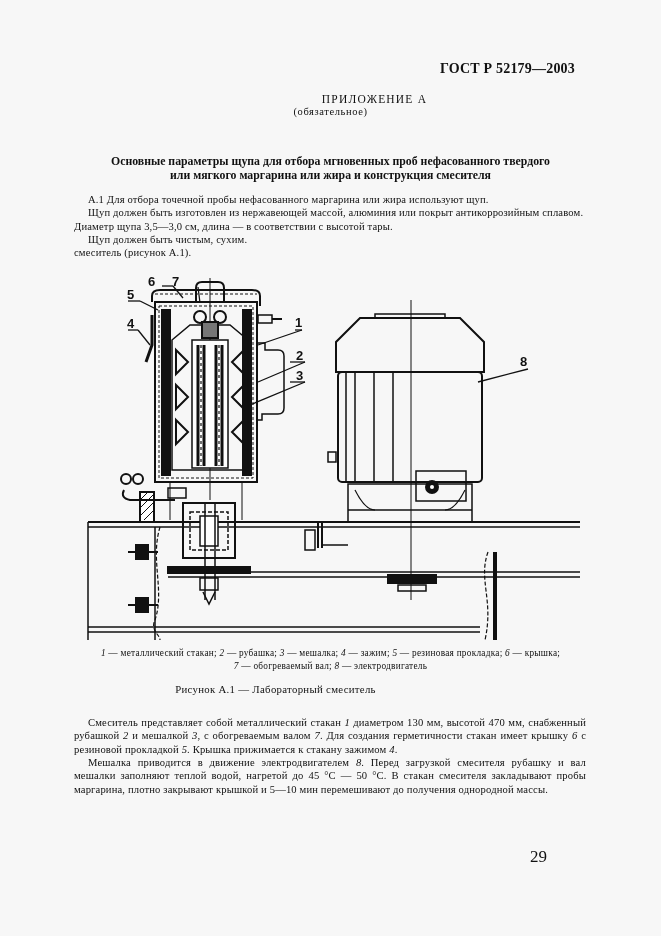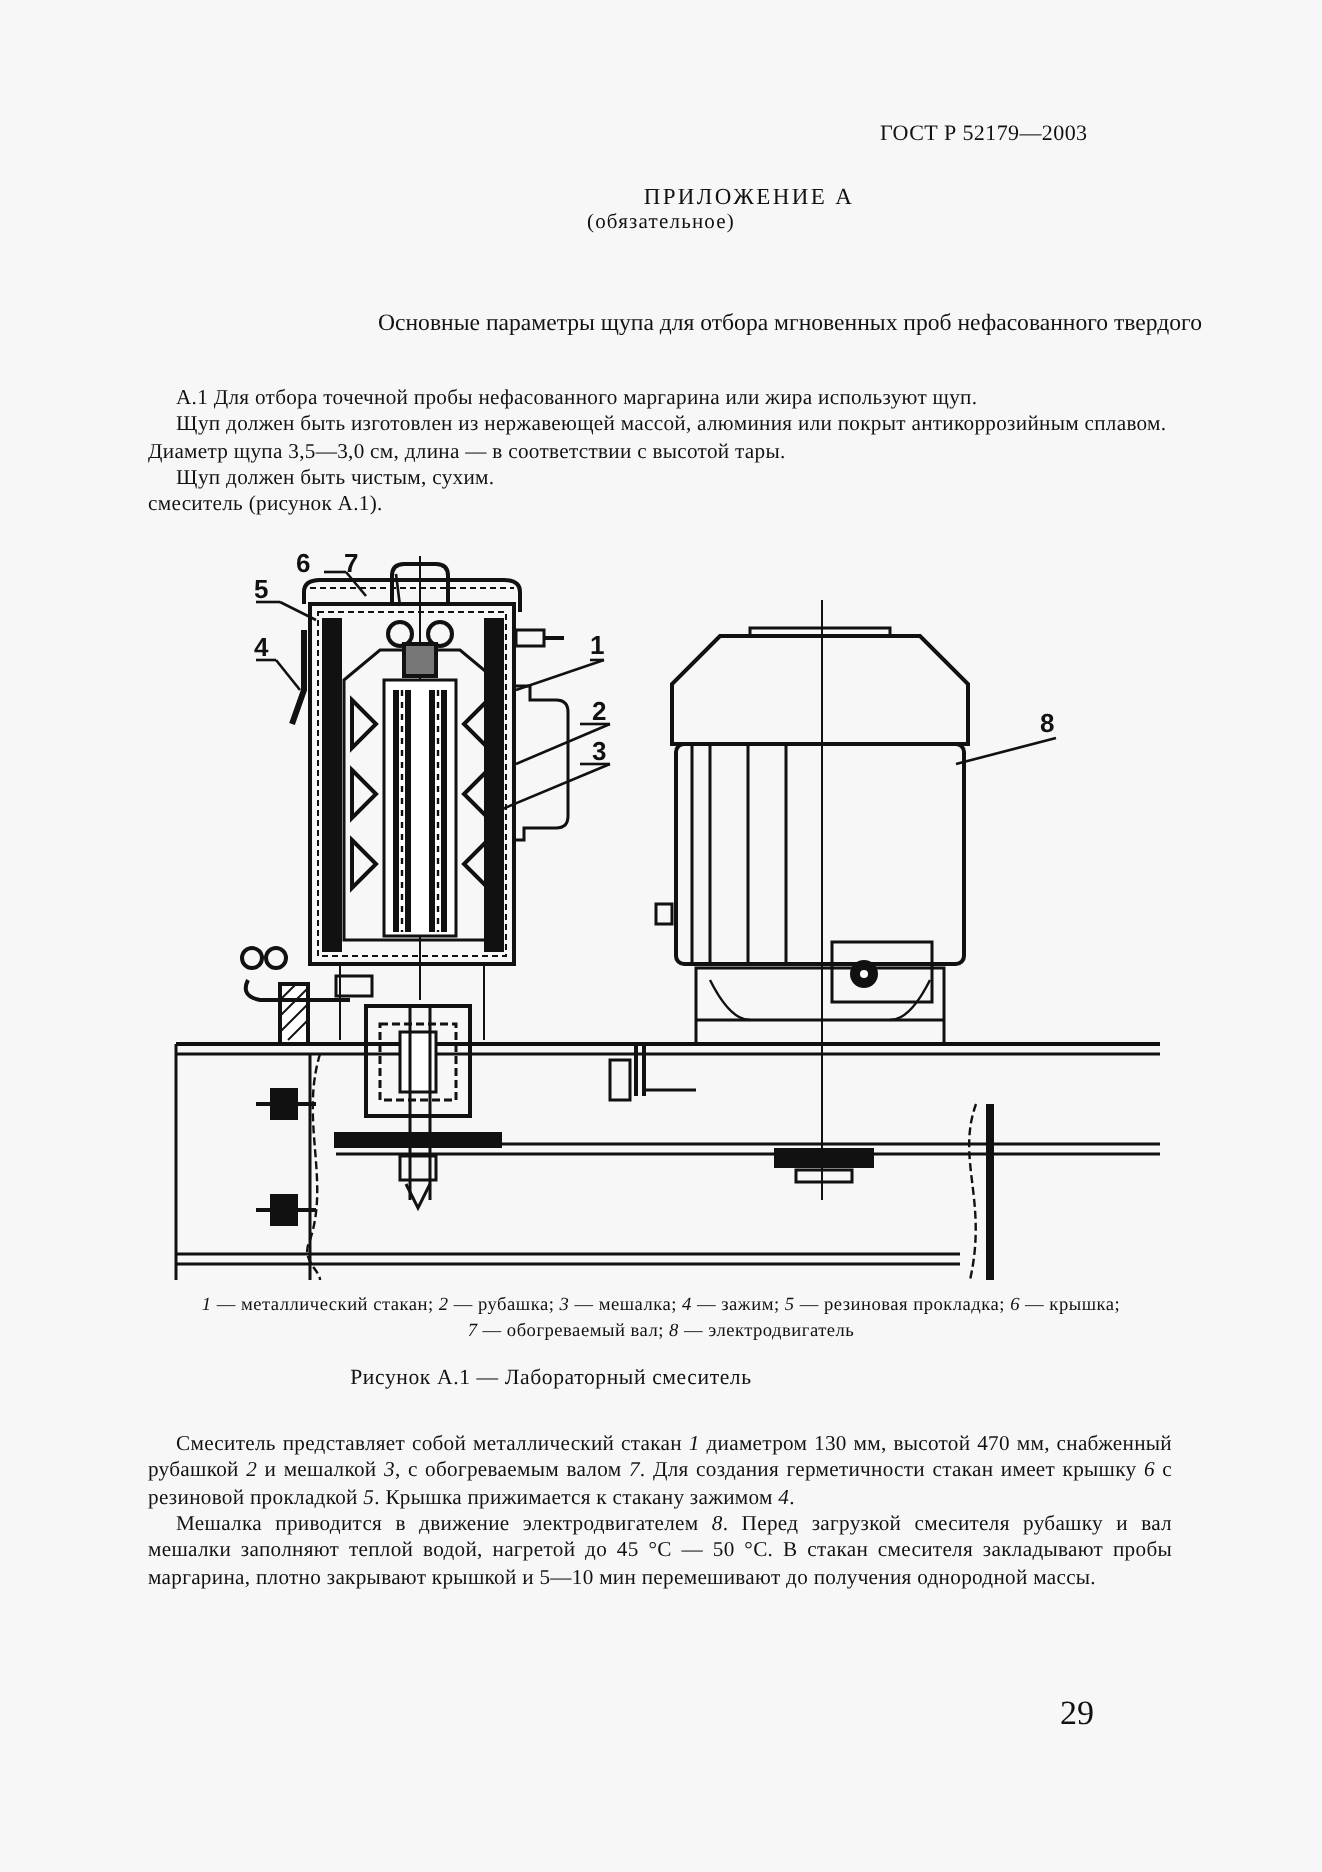--- a/index.html
+++ b/index.html
@@ -1,40 +1,41 @@
 <!DOCTYPE html>
 <html><head>
 <meta charset="utf-8">
 <style>
   html, body { margin: 0; padding: 0; background: #f7f7f7; }
   body { width: 661px; height: 936px; position: relative; overflow: hidden;
          font-family: "Liberation Serif", "DejaVu Serif", serif; color: #111; }
   .abs { position: absolute; }
-  .std { left: 440px; top: 61px; font-weight: normal; font-size: 11px; letter-spacing: 0.2px; }
+  .std { left: 440px; top: 61px; font-weight: bold; font-size: 14px; letter-spacing: 0.2px; }
   .appx { left: 0; width: 661px; top: 93px; text-align: center; font-size: 11.5px; letter-spacing: 1.2px; padding-left: 44px; }
   .appx-sub { left: 0; width: 661px; top: 106px; text-align: center; font-size: 10.5px; letter-spacing: 0.6px; }
-  .title { left: 60px; width: 541px; top: 154px; text-align: right; font-weight: normal; font-size: 11.8px; line-height: 14px; }
+  .title { left: 60px; width: 541px; top: 154px; text-align: center; font-weight: bold; font-size: 11.8px; line-height: 14px; }
   .para { left: 74px; width: 512px; font-size: 10.6px; line-height: 13.4px; text-align: justify; letter-spacing: 0.15px; }
   .para .ind { display: inline-block; width: 14px; }
   .legend { left: 60px; width: 541px; top: 647px; text-align: center; font-size: 9.3px; line-height: 13px; letter-spacing: 0.25px; }
   .caption { left: 0; width: 551px; top: 683px; text-align: center; font-size: 10.8px; letter-spacing: 0.3px; }
   .pagenum { left: 530px; top: 847px; font-size: 17px; }
   i { font-style: italic; }
   svg text { font-family: "Liberation Sans", "DejaVu Sans", sans-serif; font-weight: bold; }
 </style>
 </head>
 <body>
 
 <div class="abs std">ГОСТ Р 52179—2003</div>
 
 <div class="abs appx">ПРИЛОЖЕНИЕ А</div>
 <div class="abs appx-sub">(обязательное)</div>
 
 <div class="abs title">
   <div>Основные параметры щупа для отбора мгновенных проб нефасованного твердого</div>
+  <div>или мягкого маргарина или жира и конструкция смесителя</div>
 </div>
 
 <div class="abs para" style="top:193px;">
   <div><span class="ind"></span><span>А.1  Для отбора точечной пробы нефасованного маргарина или жира используют щуп.</span></div>
   <div><span class="ind"></span><span>Щуп должен быть изготовлен из нержавеющей массой, алюминия или покрыт антикоррозийным сплавом.</span></div>
   <div>Диаметр щупа 3,5—3,0 см, длина — в соответствии с высотой тары.</div>
   <div><span class="ind"></span><span>Щуп должен быть чистым, сухим.</span></div>
 </div>
 
 <div class="abs para" style="top:246px;">

